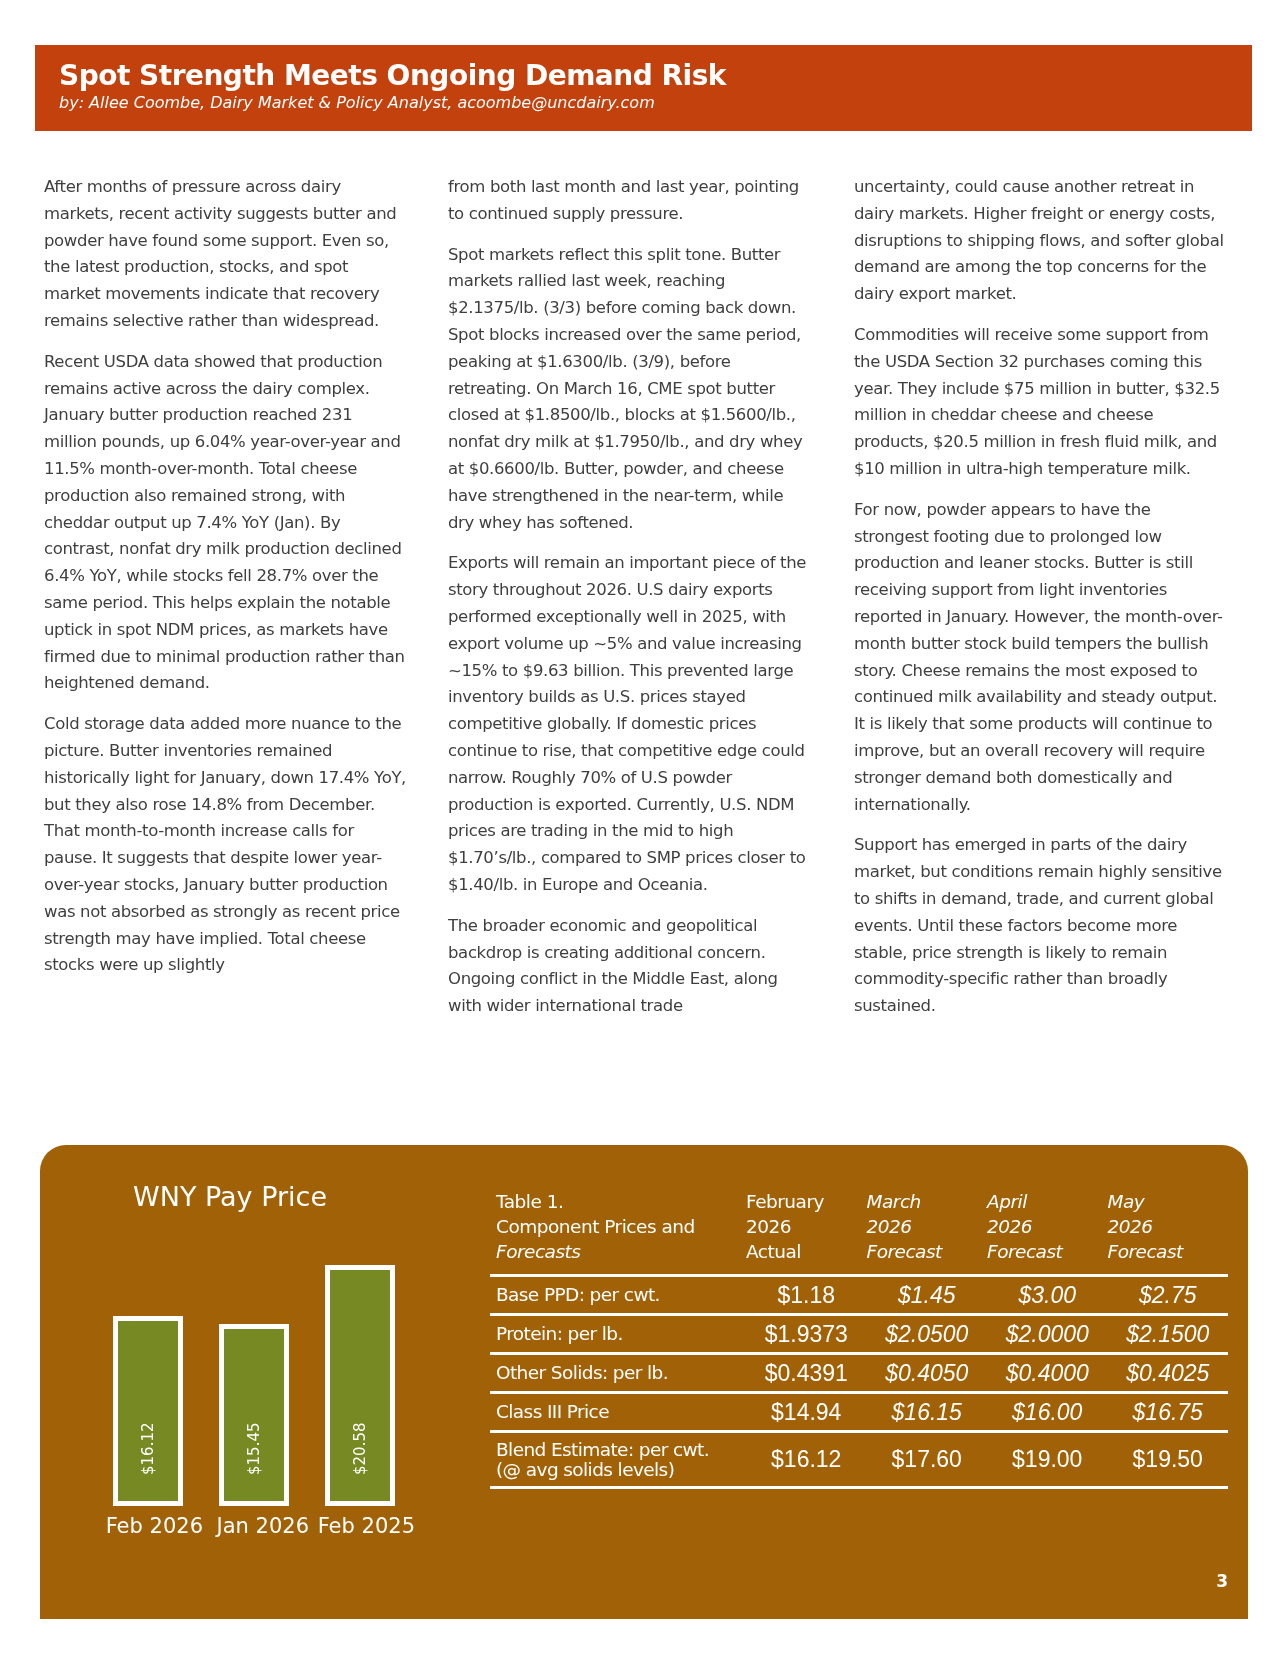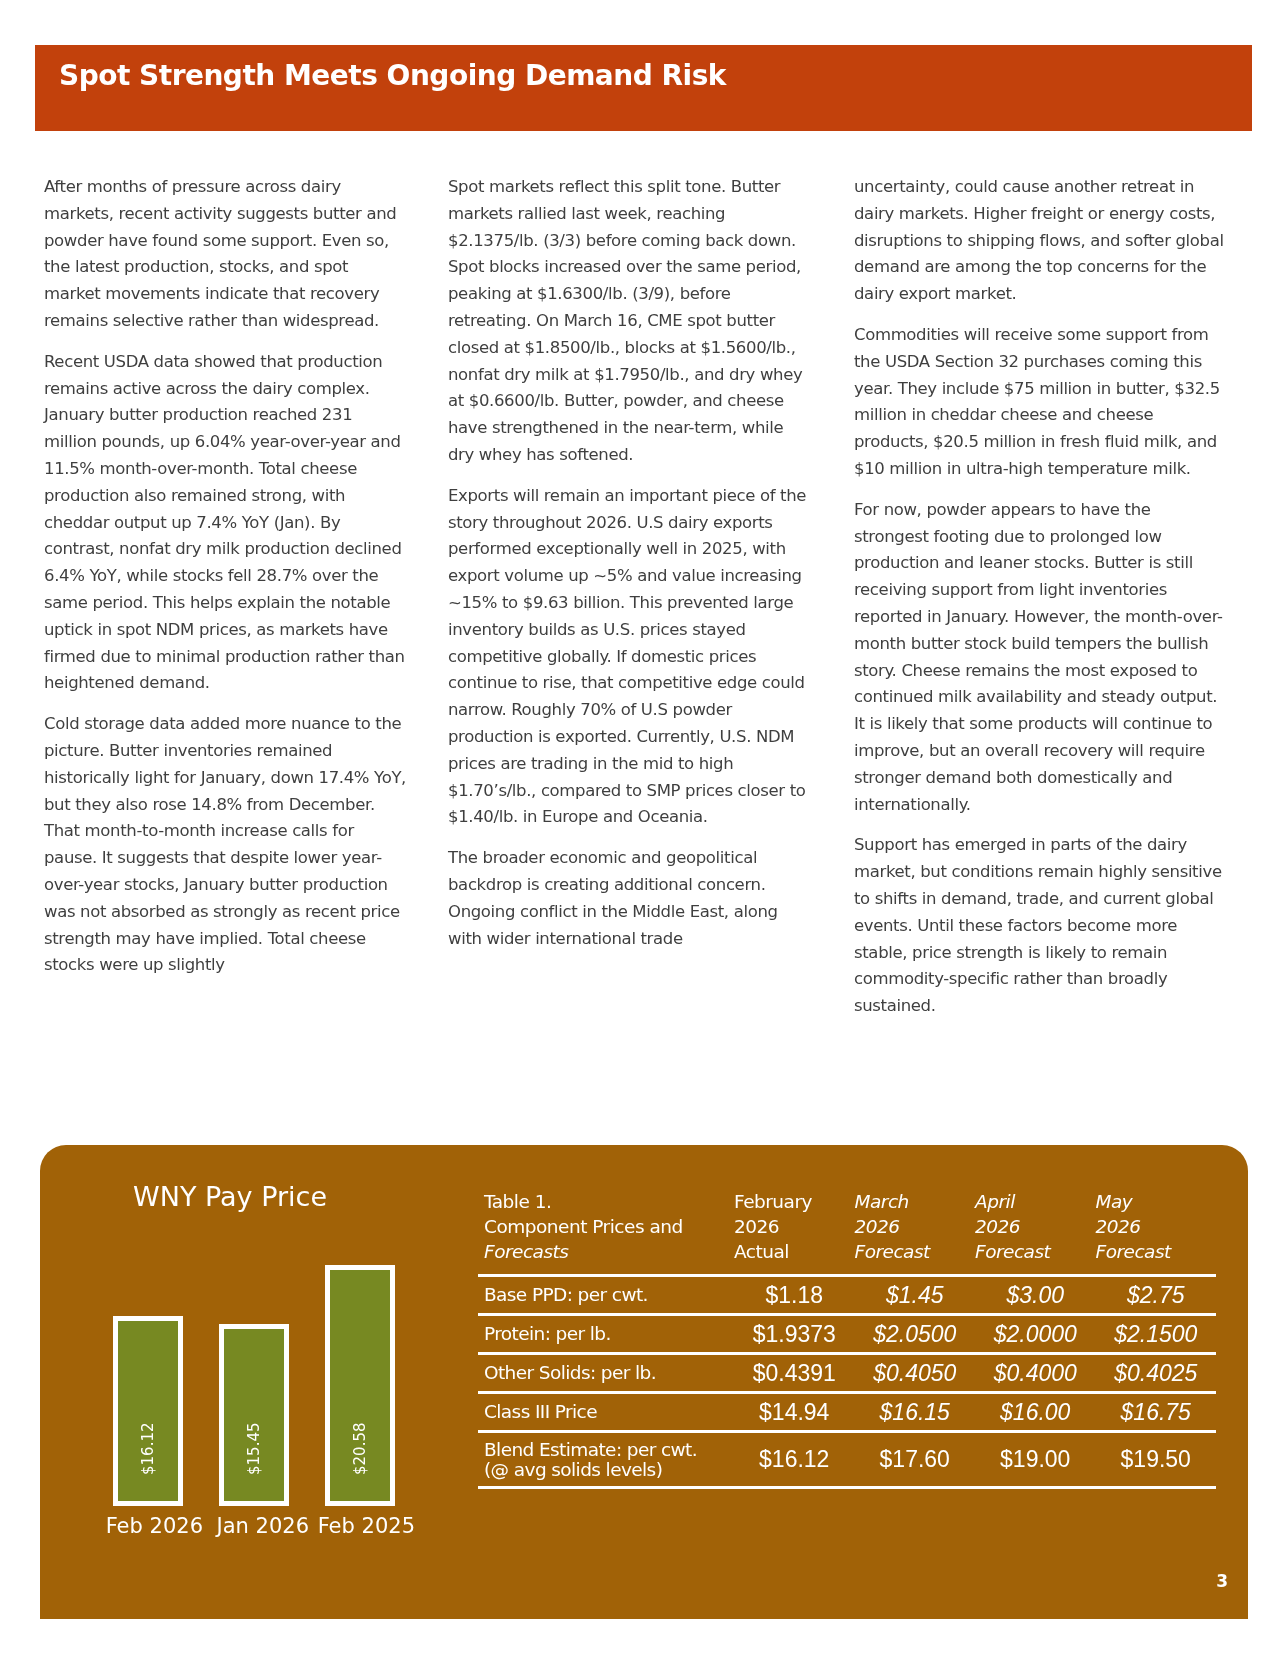--- a/index.html
+++ b/index.html
@@ -48,21 +48,21 @@
   .bar-value {
     position: absolute; left: 50%; bottom: 8px;
     transform-origin: 0 0; transform: rotate(-90deg) translate(0, -50%);
     color: #ffffff; font-family: "DejaVu Sans", sans-serif; font-size: 15px; white-space: nowrap;
   }
   .bar-label {
     position: absolute; width: 110px; text-align: right;
     color: #ffffff; font-family: "DejaVu Sans", sans-serif; font-size: 21px;
   }
   .tbl {
-    position: absolute; left: 438px; top: 44px; width: 738px;
+    position: absolute; left: 450px; top: 44px; width: 738px;
     border-collapse: collapse; color: #ffffff;
   }
   .tbl th {
     font-family: "DejaVu Sans", sans-serif; font-weight: normal;
     font-size: 18.5px; line-height: 25px; padding: 0 0 10px 0; vertical-align: bottom;
     letter-spacing: -0.5px;
   }
   .tbl th.caption-cell { text-align: left; padding-left: 6px; }
   .tbl th.num { text-align: left; }
   .tbl th.fc { font-style: italic; }
@@ -82,29 +82,31 @@
   .page-num {
     position: absolute; right: 20px; bottom: 28px;
     color: #ffffff; font-family: "DejaVu Sans", sans-serif; font-weight: bold; font-size: 17px;
   }
 </style>
 </head>
 <body>
 
 <div class="header-bar">
   <h1 class="header-title">Spot Strength Meets Ongoing Demand Risk</h1>
+  <p class="header-byline">by:  Allee Coombe, Dairy Market &amp; Policy Analyst, acoombe@uncdairy.com</p>
 </div>
 
 <div class="columns">
   <div class="col col1">
     <p>After months of pressure across dairy markets, recent activity suggests butter and powder have found some support. Even so, the latest production, stocks, and spot market movements indicate that recovery remains selective rather than widespread.</p>
     <p>Recent USDA data showed that production remains active across the dairy complex. January butter production reached 231 million pounds, up 6.04% year-over-year and 11.5% month-over-month. Total cheese production also remained strong, with cheddar output up 7.4% YoY (Jan). By contrast, nonfat dry milk production declined 6.4% YoY, while stocks fell 28.7% over the same period. This helps explain the notable uptick in spot NDM prices, as markets have firmed due to minimal production rather than heightened demand.</p>
     <p>Cold storage data added more nuance to the picture. Butter inventories remained historically light for January, down 17.4% YoY, but they also rose 14.8% from December. That month-to-month increase calls for pause. It suggests that despite lower year-over-year stocks, January butter production was not absorbed as strongly as recent price strength may have implied. Total cheese stocks were up slightly</p>
   </div>
   <div class="col col2">
+    <p>from both last month and last year, pointing to continued supply pressure.</p>
     <p>Spot markets reflect this split tone. Butter markets rallied last week, reaching $2.1375/lb. (3/3) before coming back down. Spot blocks increased over the same period, peaking at $1.6300/lb. (3/9), before retreating. On March 16, CME spot butter closed at $1.8500/lb., blocks at $1.5600/lb., nonfat dry milk at $1.7950/lb., and dry whey at $0.6600/lb. Butter, powder, and cheese have strengthened in the near-term, while dry whey has softened.</p>
     <p>Exports will remain an important piece of the story throughout 2026. U.S dairy exports performed exceptionally well in 2025, with export volume up ~5% and value increasing ~15% to $9.63 billion. This prevented large inventory builds as U.S. prices stayed competitive globally. If domestic prices continue to rise, that competitive edge could narrow. Roughly 70% of U.S powder production is exported. Currently, U.S. NDM prices are trading in the mid to high $1.70’s/lb., compared to SMP prices closer to $1.40/lb. in Europe and Oceania.</p>
     <p>The broader economic and geopolitical backdrop is creating additional concern. Ongoing conflict in the Middle East, along with wider international trade</p>
   </div>
   <div class="col col3">
     <p>uncertainty, could cause another retreat in dairy markets. Higher freight or energy costs, disruptions to shipping flows, and softer global demand are among the top concerns for the dairy export market.</p>
     <p>Commodities will receive some support from the USDA Section 32 purchases coming this year. They include $75 million in butter, $32.5 million in cheddar cheese and cheese products, $20.5 million in fresh fluid milk, and $10 million in ultra-high temperature milk.</p>
     <p>For now, powder appears to have the strongest footing due to prolonged low production and leaner stocks. Butter is still receiving support from light inventories reported in January. However, the month-over-month butter stock build tempers the bullish story. Cheese remains the most exposed to continued milk availability and steady output. It is likely that some products will continue to improve, but an overall recovery will require stronger demand both domestically and internationally.</p>
     <p>Support has emerged in parts of the dairy market, but conditions remain highly sensitive to shifts in demand, trade, and current global events. Until these factors become more stable, price strength is likely to remain commodity-specific rather than broadly sustained.</p>
   </div>

